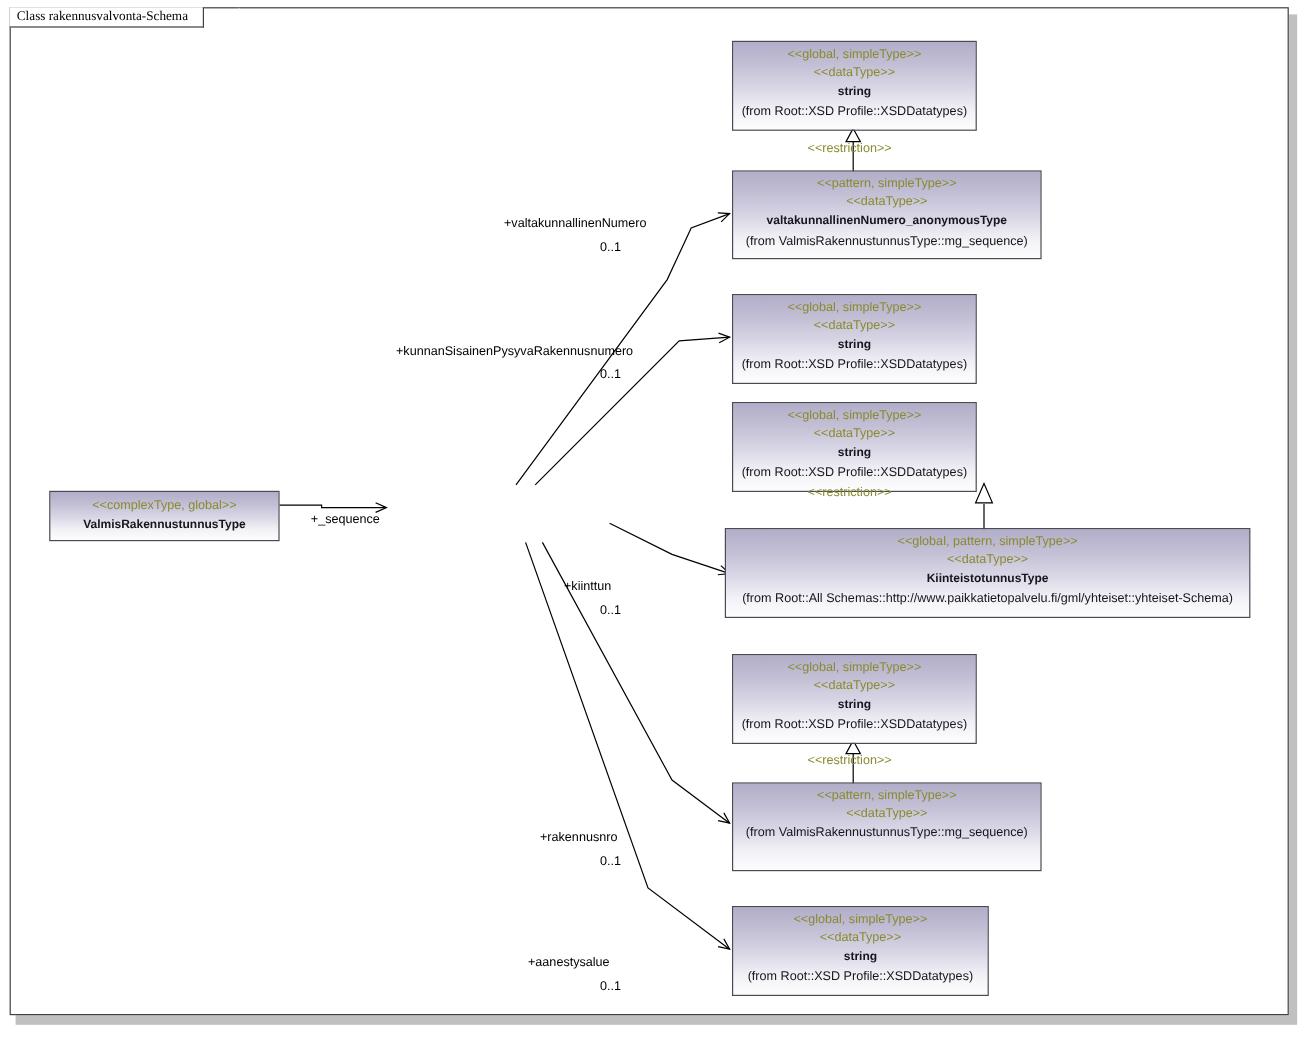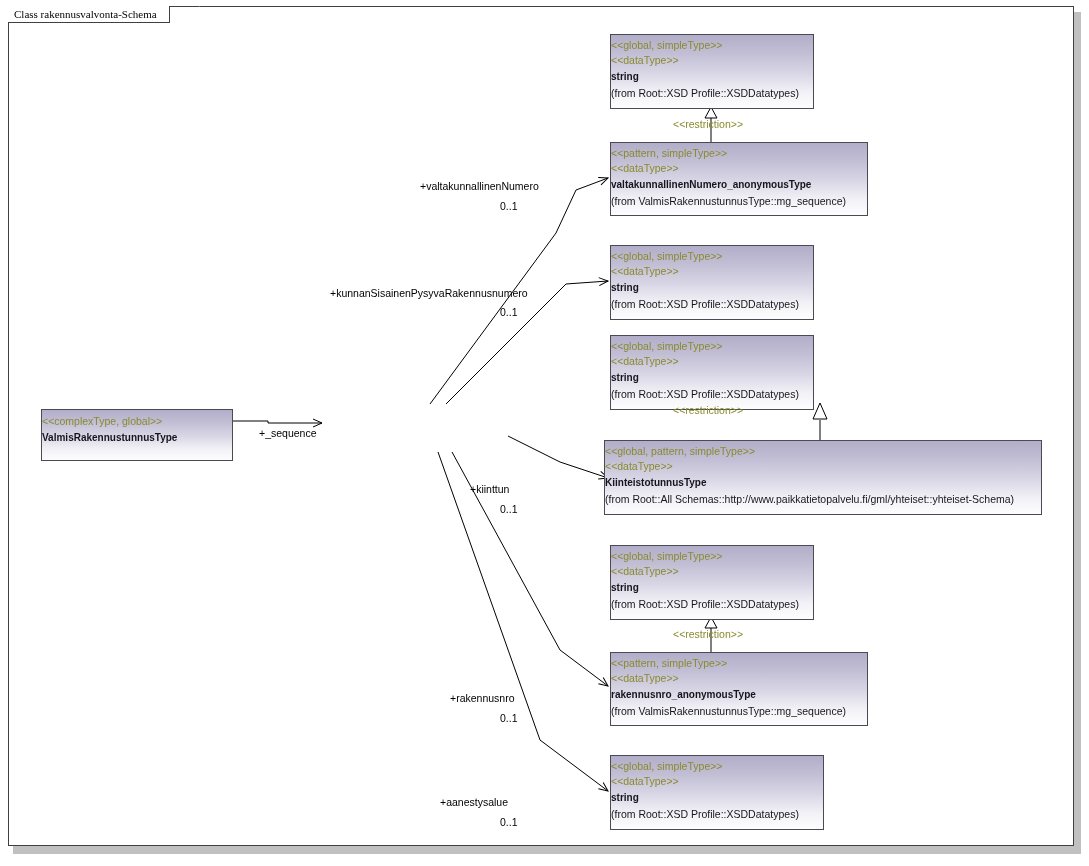--- a/index.html
+++ b/index.html
@@ -60,20 +60,21 @@
     width: 1089px; height: 866px;
     pointer-events: none;
   }
 
   
   .uml-box {
     position: absolute;
     box-sizing: border-box;
     border: 1px solid #4a4a55;
     background: linear-gradient(to bottom, #b2aec9 0%, #bfbcd3 22%, #d8d6e5 52%, #f2f1f6 78%, #fdfdfe 100%);
+    text-align: center;
     padding-top: 3px;
     font-family: "Liberation Sans", sans-serif;
     overflow: hidden;
   }
   .uml-stereo {
     font-size: 10.5px;
     line-height: 15px;
     color: #8a8a2f;
     white-space: nowrap;
   }
@@ -189,32 +190,31 @@
   <div class="uml-box" style="left:610px; top:545px; width:204px; height:75px;">
     <div class="uml-stereo">&lt;&lt;global, simpleType&gt;&gt;</div>
     <div class="uml-stereo">&lt;&lt;dataType&gt;&gt;</div>
     <div class="uml-name">string</div>
     <div class="uml-from">(from Root::XSD Profile::XSDDatatypes)</div>
   </div>
 
   <div class="uml-box" style="left:610px; top:652px; width:258px; height:74px;">
     <div class="uml-stereo">&lt;&lt;pattern, simpleType&gt;&gt;</div>
     <div class="uml-stereo">&lt;&lt;dataType&gt;&gt;</div>
-    <div class="uml-name">rakennusnro_anonymousType</div>
     <div class="uml-from">(from ValmisRakennustunnusType::mg_sequence)</div>
   </div>
 
   <div class="uml-box" style="left:610px; top:755px; width:214px; height:75px;">
     <div class="uml-stereo">&lt;&lt;global, simpleType&gt;&gt;</div>
     <div class="uml-stereo">&lt;&lt;dataType&gt;&gt;</div>
     <div class="uml-name">string</div>
     <div class="uml-from">(from Root::XSD Profile::XSDDatatypes)</div>
   </div>
 
-  <div class="uml-box" style="left:41px; top:409px; width:192px; height:52px; padding-top:4px;">
+  <div class="uml-box" style="left:41px; top:409px; width:192px; height:42px; padding-top:4px;">
     <div class="uml-stereo">&lt;&lt;complexType, global&gt;&gt;</div>
     <div class="uml-name">ValmisRakennustunnusType</div>
   </div>
 
 
   <div class="edge-label" style="left:259px; top:427px;">+_sequence</div>
 
   <div class="edge-label right" style="left:420px; top:180px; width:186px;">+valtakunnallinenNumero</div>
   <div class="edge-label right" style="left:500px; top:200px; width:106px;">0..1</div>
 

